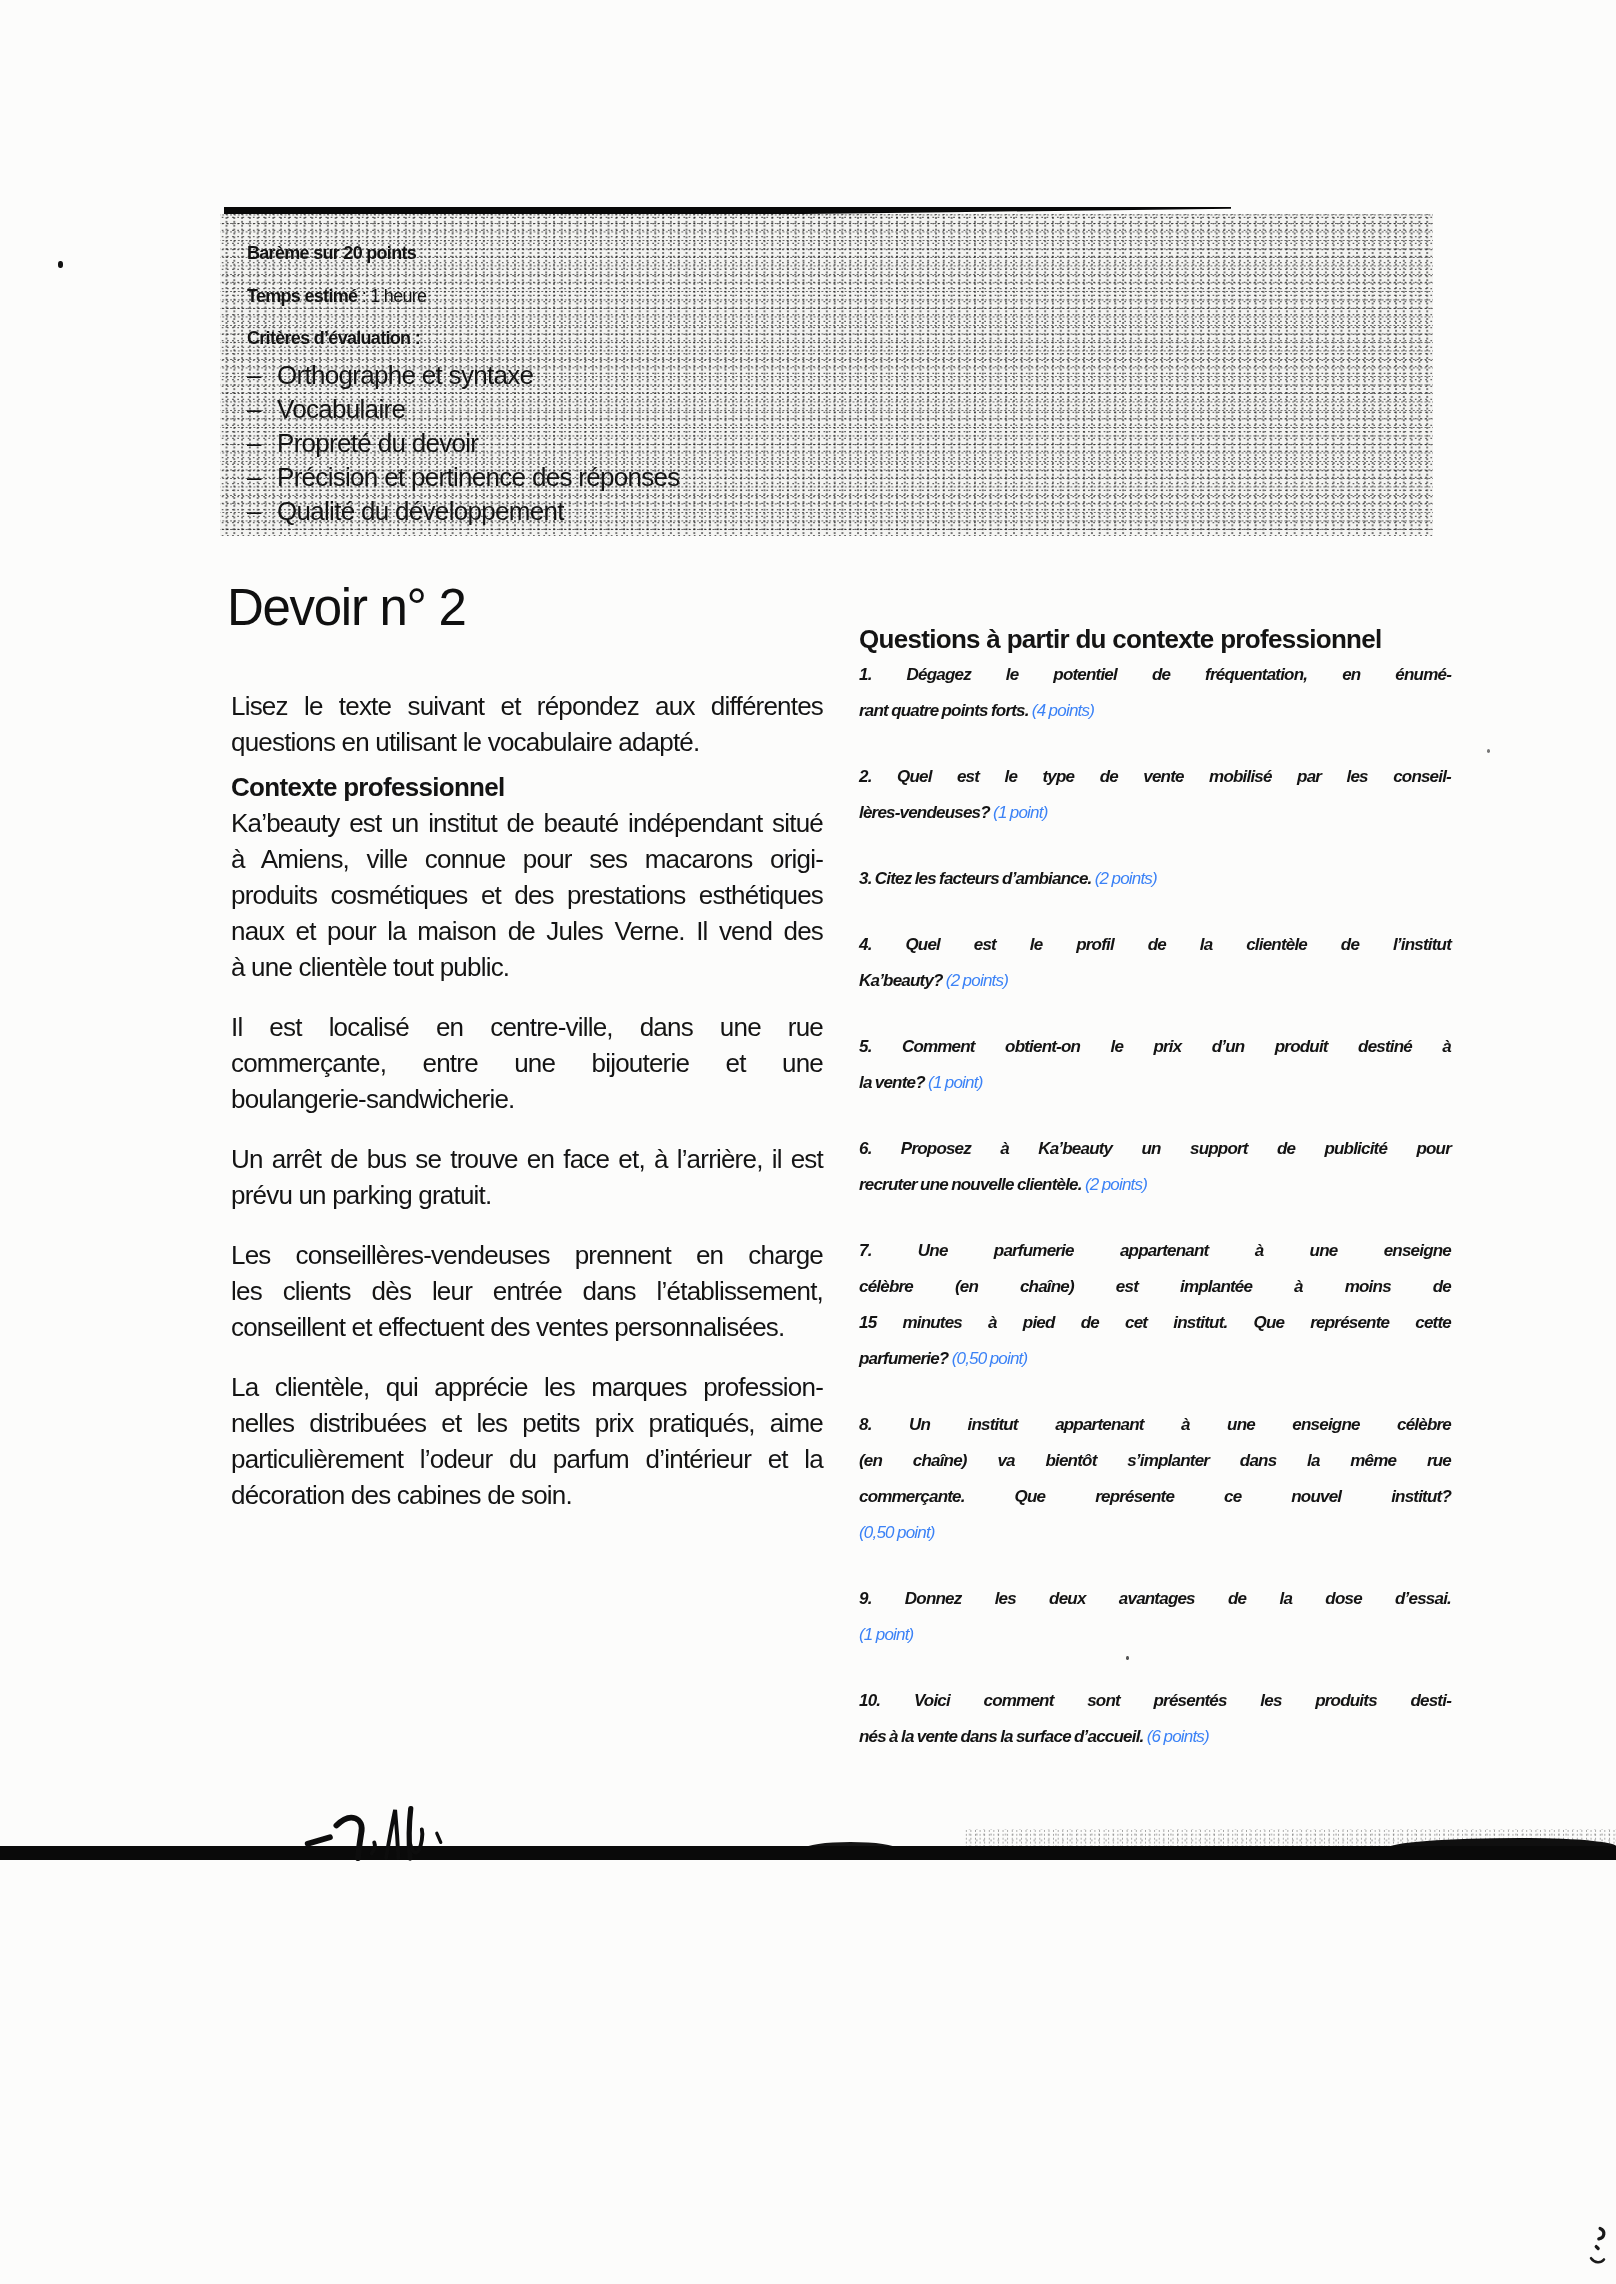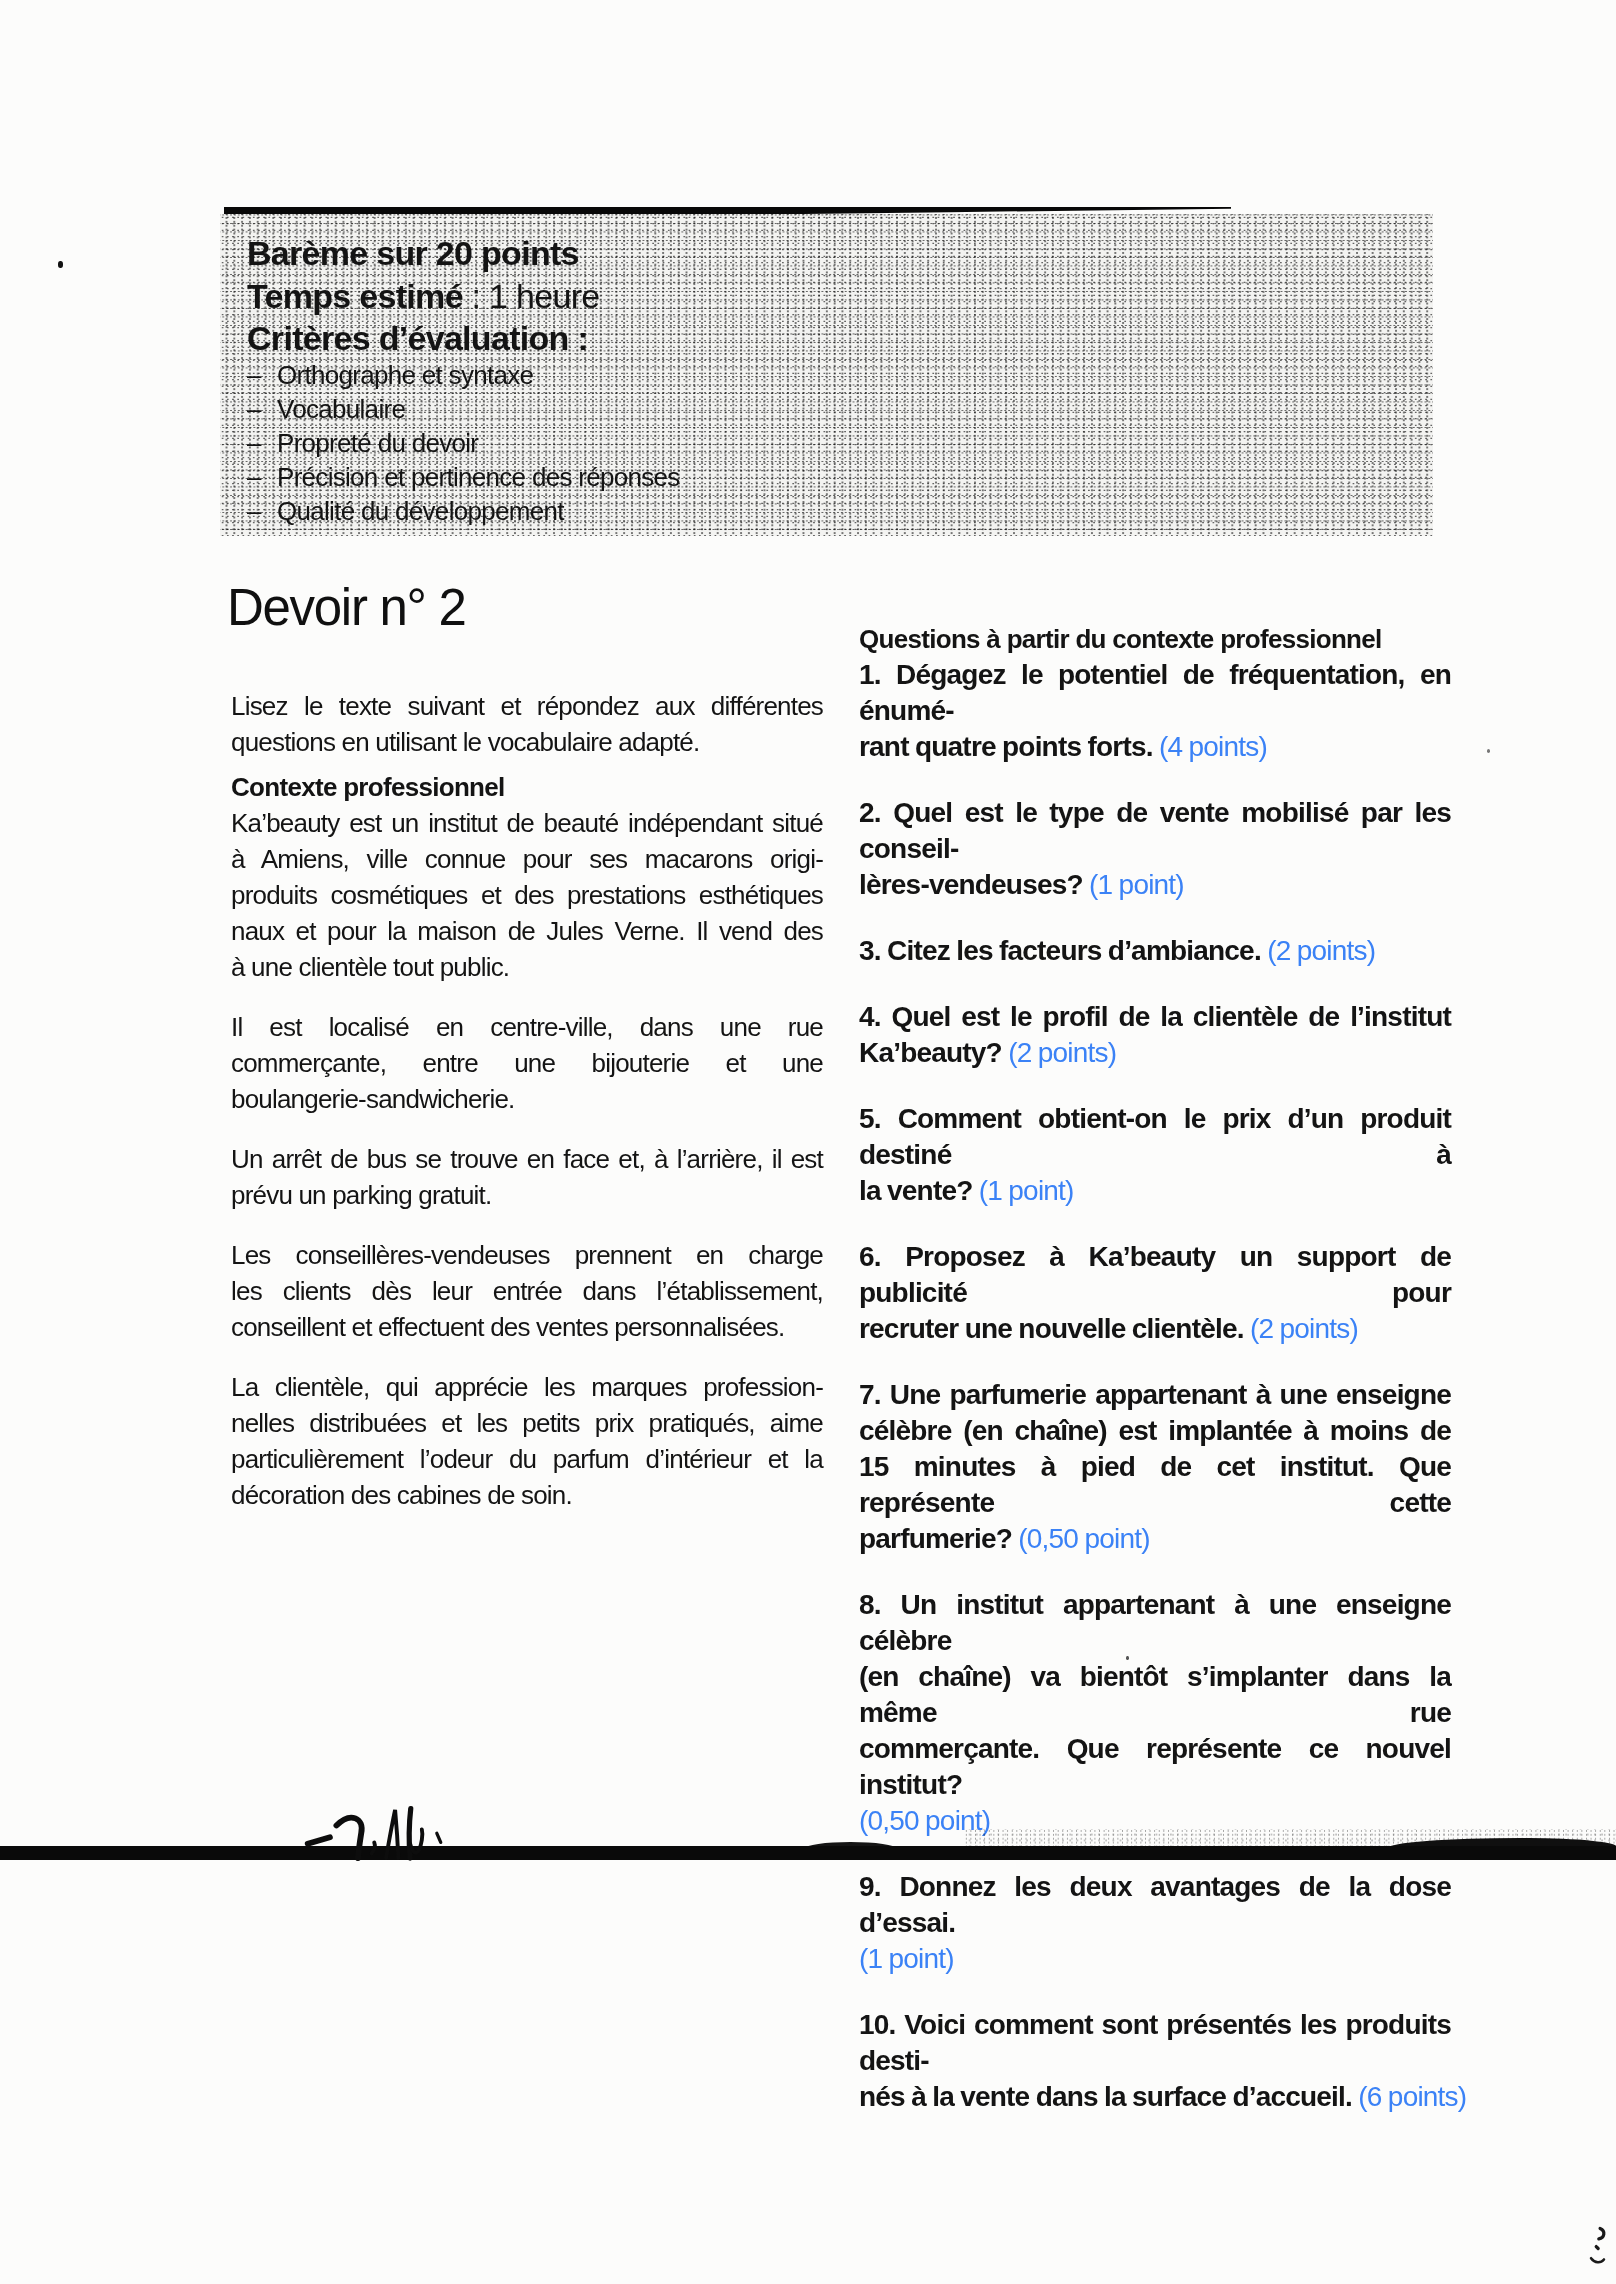--- a/index.html
+++ b/index.html
@@ -17,21 +17,21 @@
       radial-gradient(circle, rgba(15,15,15,.85) 0.7px, transparent 1px),
       radial-gradient(circle, rgba(15,15,15,.55) 0.7px, transparent 0.9px),
       radial-gradient(circle, rgba(15,15,15,.65) 0.7px, transparent 1px);
     background-size:5.2px 6.5px,7.8px 3.9px,3.9px 8.5px;
     background-position:0 0,2.6px 2px,1.3px 5.2px;
   }
   .scan-top-bar{
     position:absolute;left:224px;top:207px;width:1007px;height:11.7px;background:#080808;
     clip-path:polygon(0 0,100% 0,100% 14%,72% 45%,38% 80%,10% 100%,0 100%);
   }
-  .sb-line{font-size:34px;line-height:34px;letter-spacing:-0.7px;white-space:nowrap;}
+  .sb-line{font-size:18px;line-height:34px;letter-spacing:-0.7px;white-space:nowrap;}
   .sb-title{margin-bottom:8.5px;}
   .sb-time{margin-bottom:8.5px;}
   .sb-crit-label{margin-bottom:2.6px;}
   .bold{font-weight:700;}
   .crit-item{display:flex;font-size:26px;line-height:34px;letter-spacing:-0.7px;}
   .crit-dash{flex:0 0 30px;}
   
   .doc-title{
     position:absolute;left:227px;top:580px;margin:0;
     font-size:51px;font-weight:400;letter-spacing:-1.3px;line-height:1.08;color:#101010;
@@ -40,21 +40,21 @@
   .col{position:absolute;width:592px;font-size:26px;line-height:36px;letter-spacing:-0.8px;}
   .col-left{left:231px;top:688px;}
   .col-right{left:859px;top:621px;}
   .ln{min-height:36px;white-space:nowrap;}
   .jl{text-align:justify;text-align-last:justify;white-space:normal;}
   .intro{margin:0 0 9px 0;}
   .ctx-head{font-size:26px;font-weight:700;letter-spacing:-0.7px;margin:0;line-height:36px;}
   .para{margin-top:24px;}
   .paras .para:first-child{margin-top:0;}
   .rc-head{font-weight:700;letter-spacing:-0.7px;margin:0;}
-  .q{margin-top:30px;font-weight:700;font-size:28px;word-spacing:-0.7px;}
+  .q{margin-top:30px;font-weight:700;font-size:17px;word-spacing:-0.7px;font-style:italic;}
   .questions .q:first-child{margin-top:0;}
   .pts{font-weight:400;color:#3b82f6;}
   
   .bottom-bar{position:absolute;left:0;top:1846px;width:1616px;height:14.3px;background:#0a0a0a;}
   .bar-hump-right{position:absolute;left:1388px;top:1838px;width:229px;height:10.4px;background:#101010;border-radius:60% 40% 0 0/100% 90% 0 0;}
   .bar-hump-mid{position:absolute;left:805px;top:1842px;width:91px;height:6.5px;background:#151515;border-radius:50% 50% 0 0/100% 100% 0 0;}
   .bar-smudge{
     position:absolute;left:964px;top:1829px;width:652px;height:18px;opacity:.45;
     background-image:
       radial-gradient(circle, rgba(0,0,0,.8) 0.7px, transparent 0.9px),

